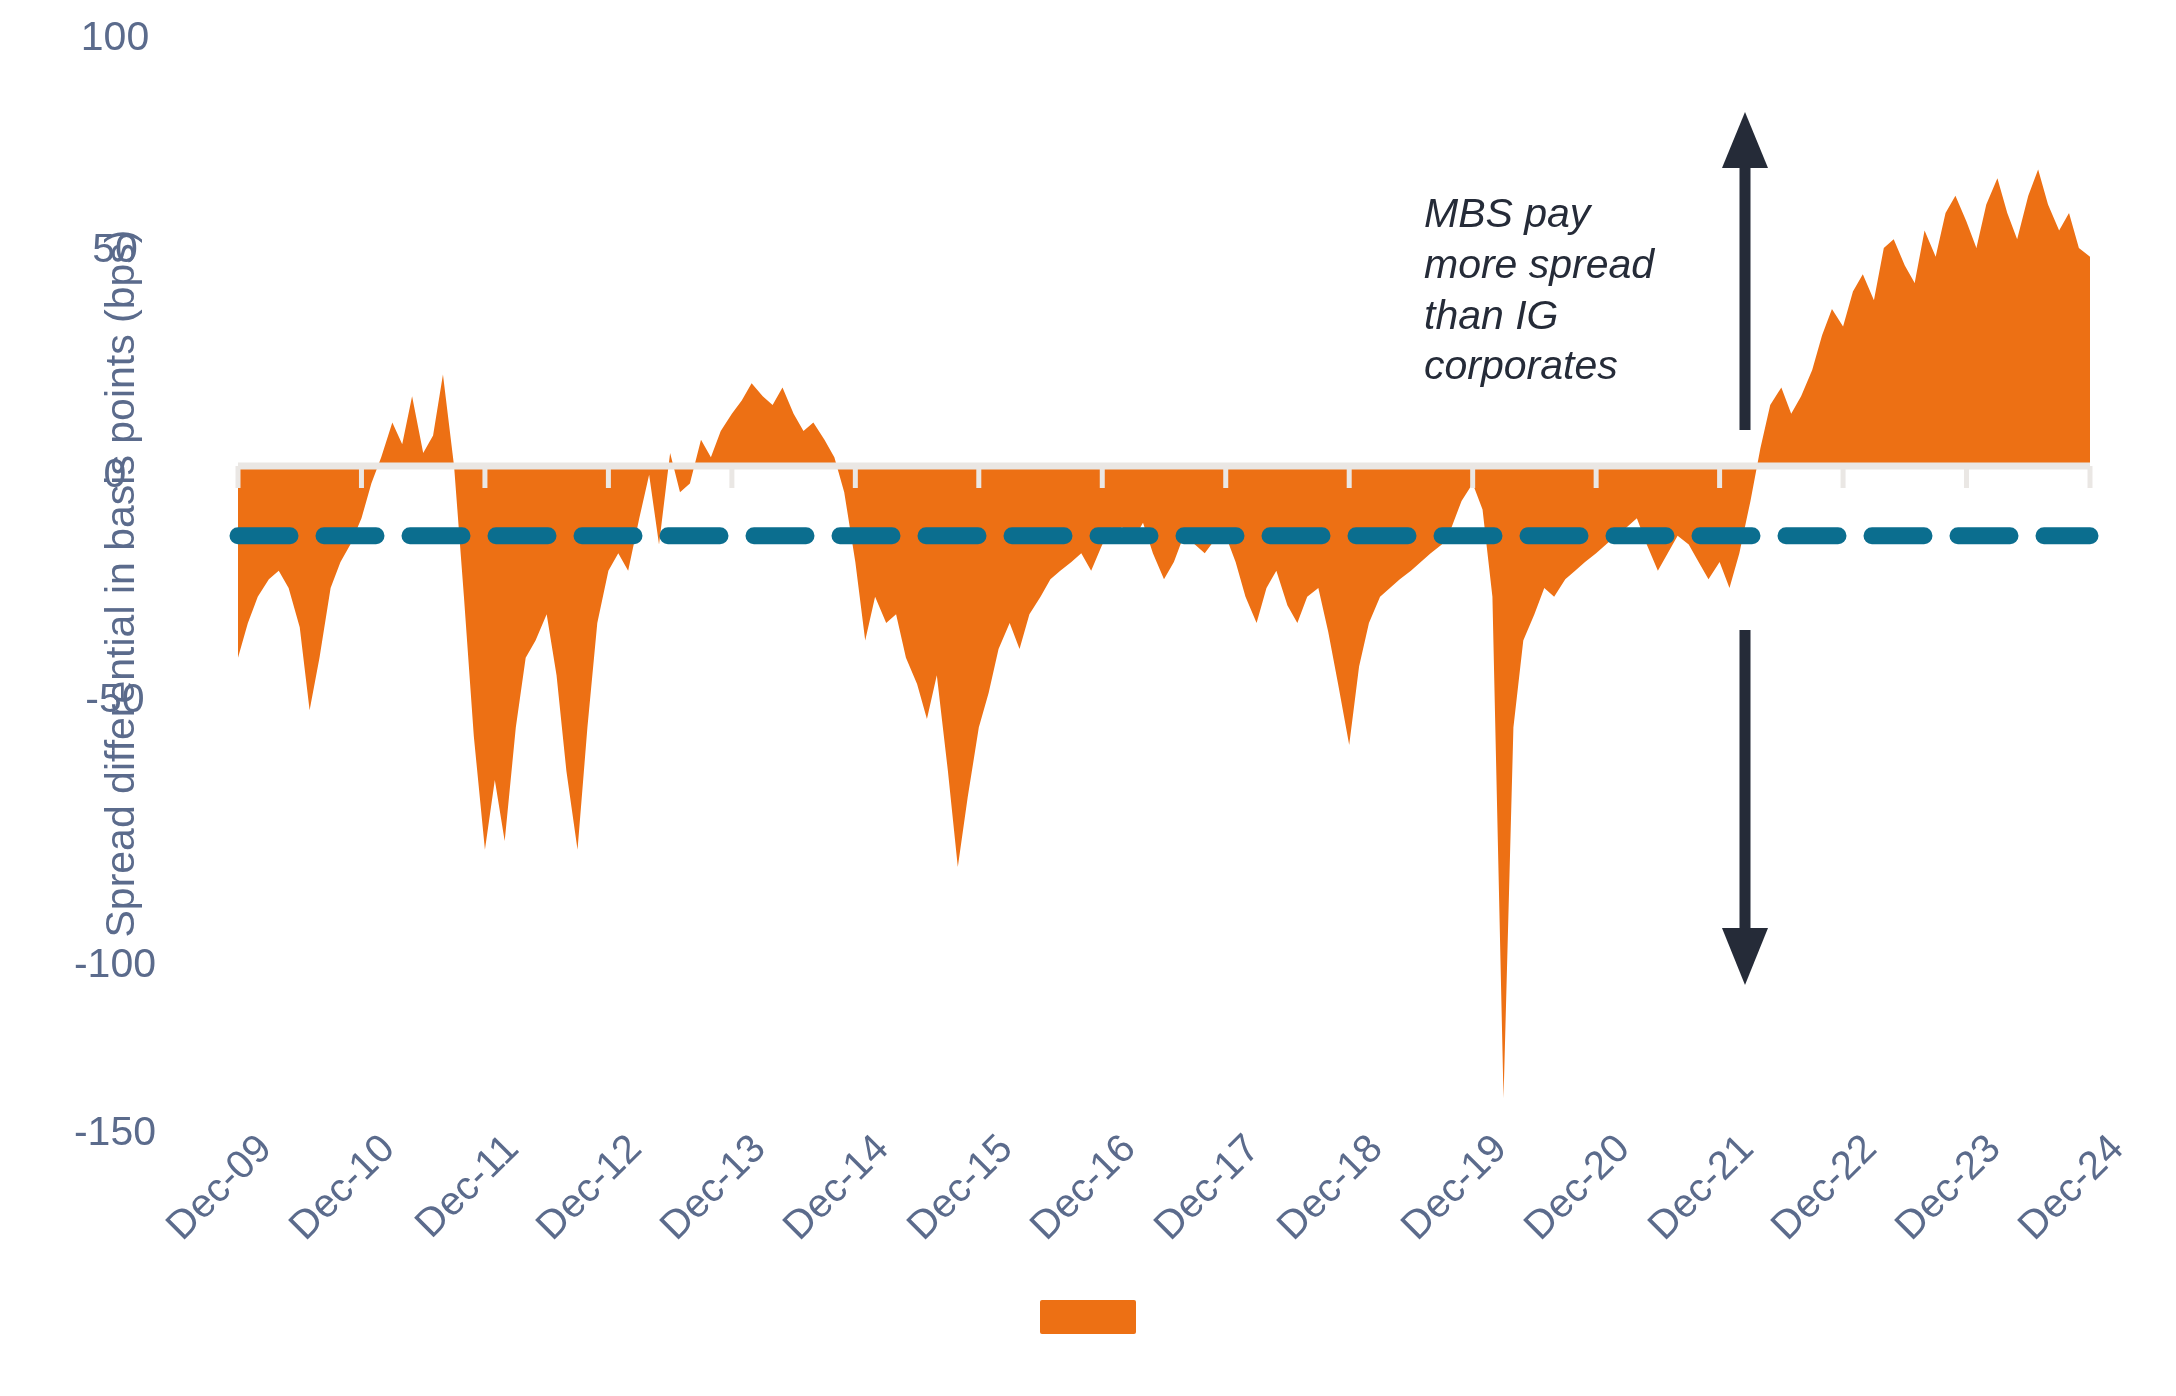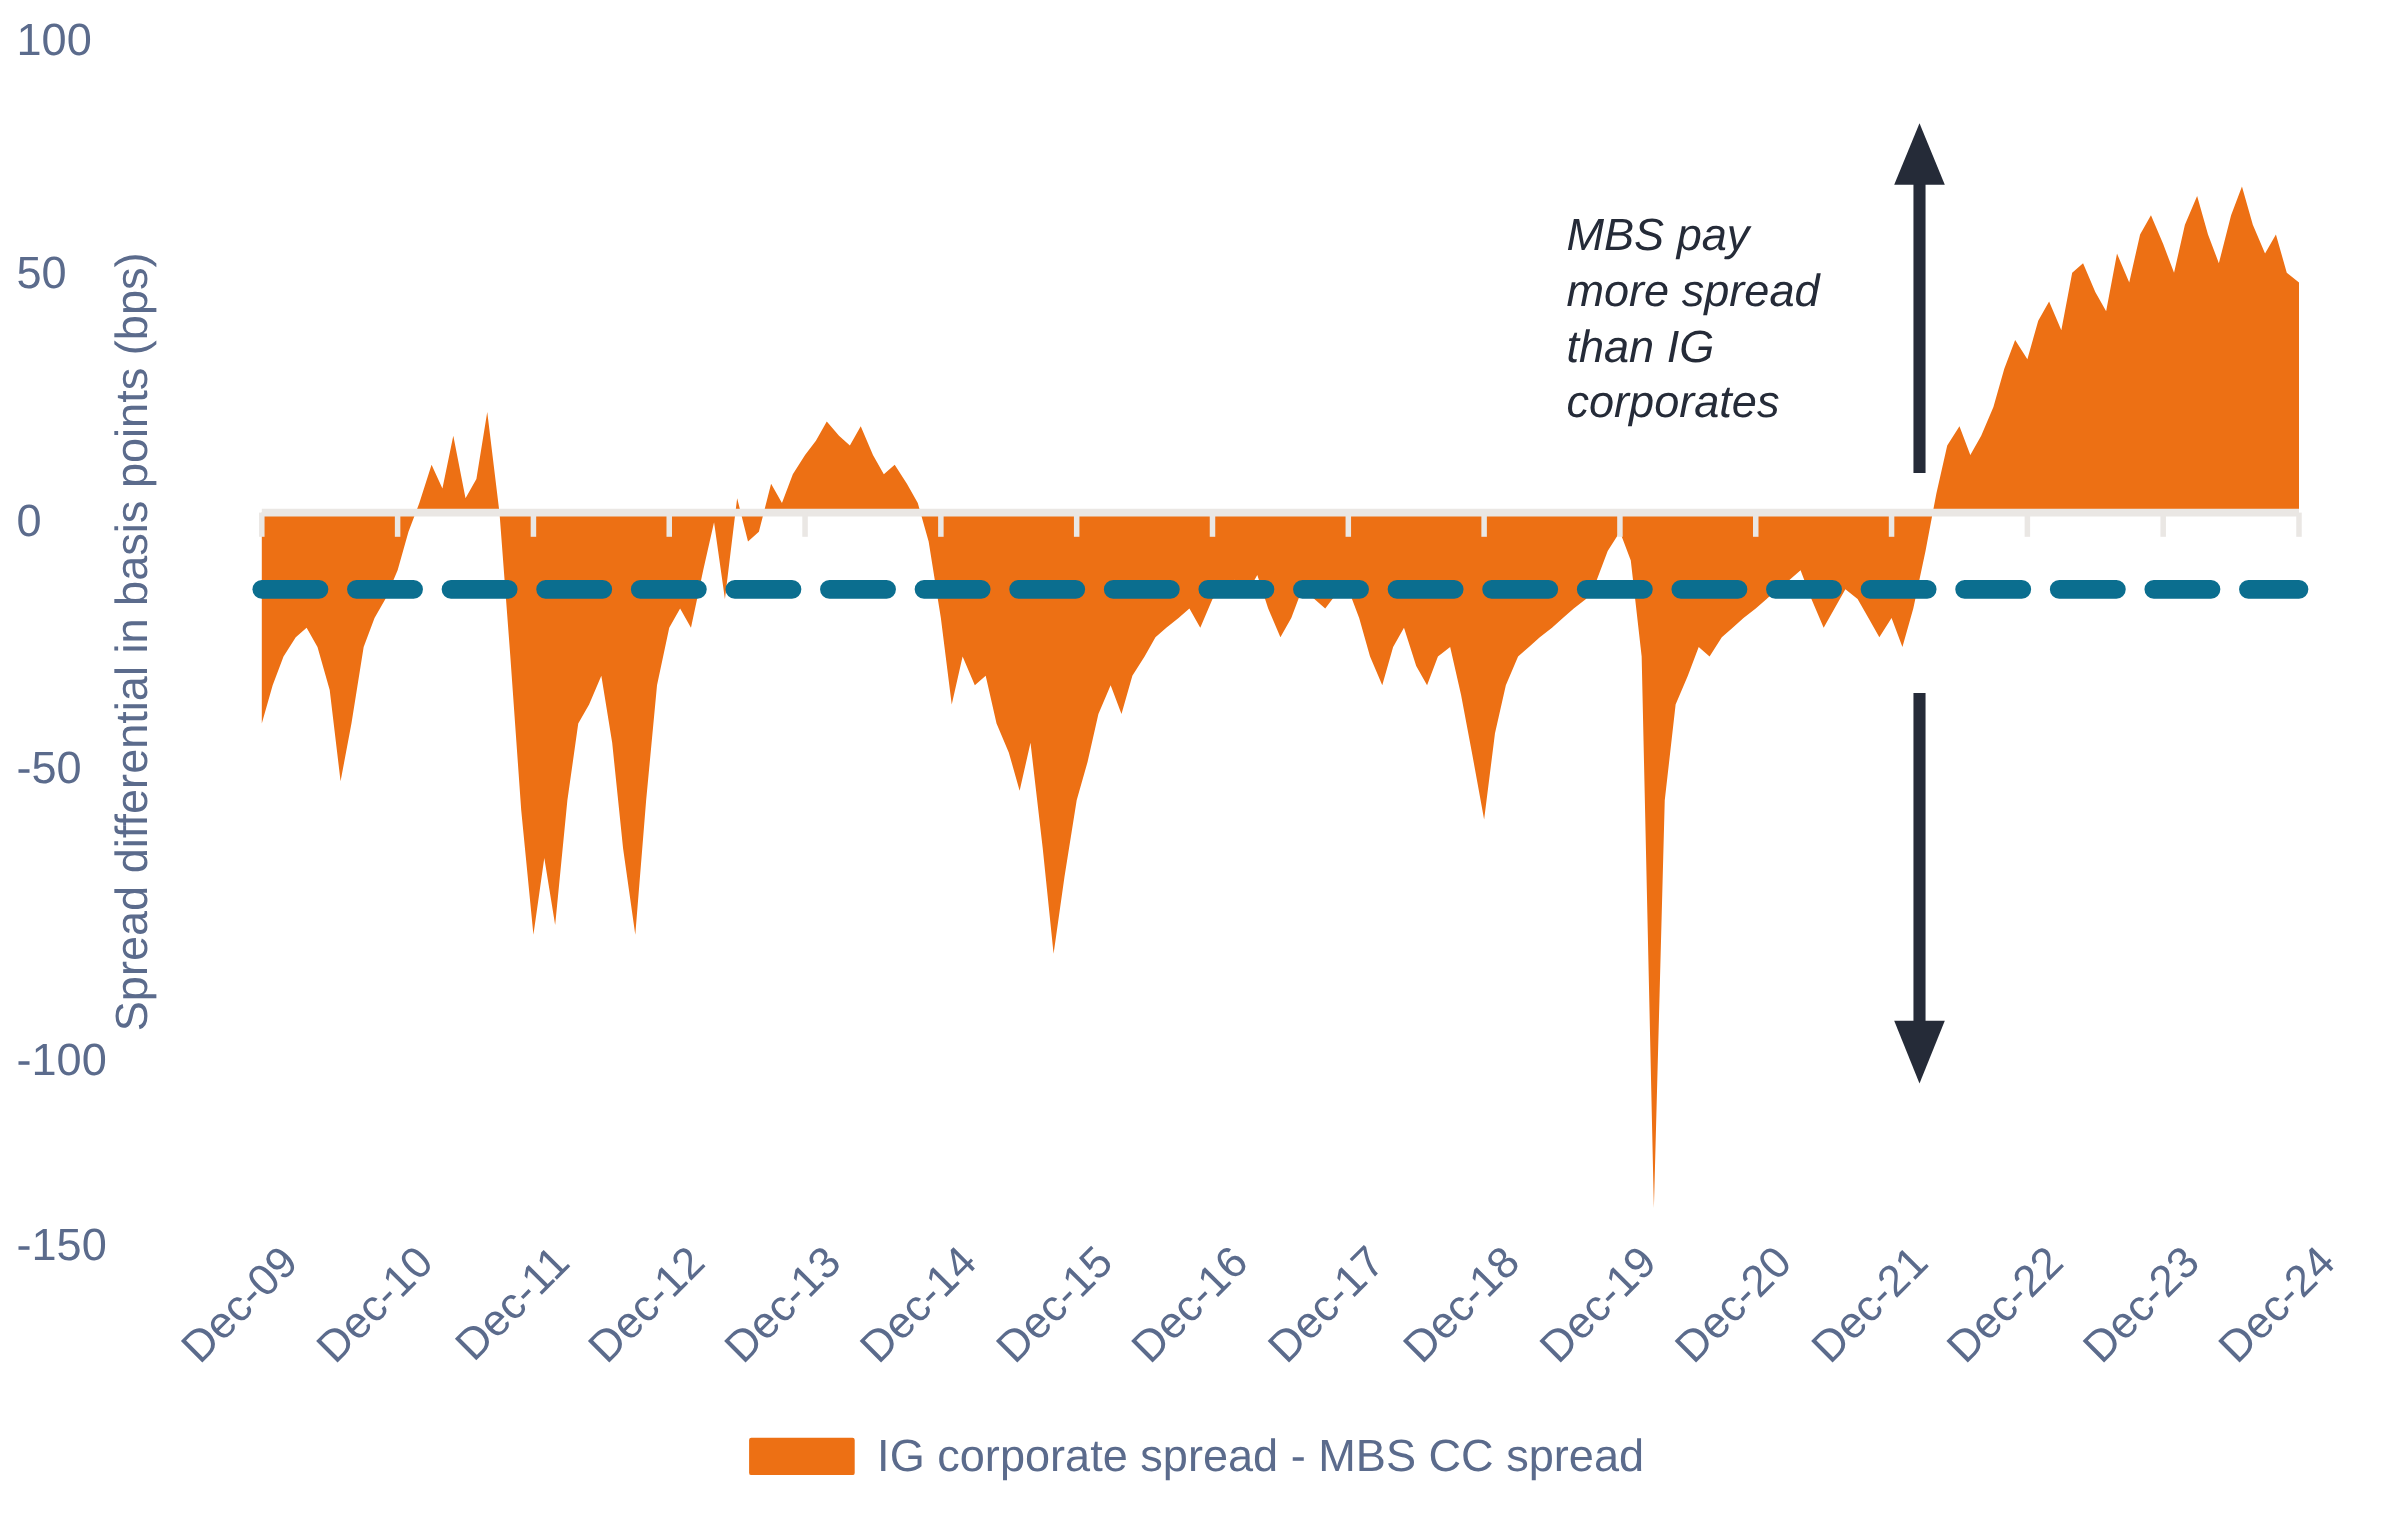--- a/index.html
+++ b/index.html
@@ -30,21 +30,21 @@
     transform-origin: 50% 50%;
     font-size: 41px;
     color: #5b6b8c;
     letter-spacing: 0px;
     white-space: nowrap;
   }
   .y-tick-label {
     position: absolute;
     right: 0;
     width: 200px;
-    text-align: left;
+    text-align: center;
     font-size: 41px;
     color: #5b6b8c;
     line-height: 1;
   }
   .y-ticks-col {
     position: absolute;
     left: 0px;
     top: 0px;
     width: 215px;
     height: 1130px;
@@ -213,17 +213,16 @@
 
   <div class="annot" id="annot-up-text">MBS pay
 more spread
 than IG
 corporates</div>
 
 
   <div class="legend">
     <div class="legend-item">
       <span class="swatch-area" id="sw-area" style="background: rgb(237, 112, 20);"></span>
-      <span class="legend-label">IG corporate spread - MBS CC spread</span>
     </div>
   </div>
 
 </div>
 
 </body></html>

